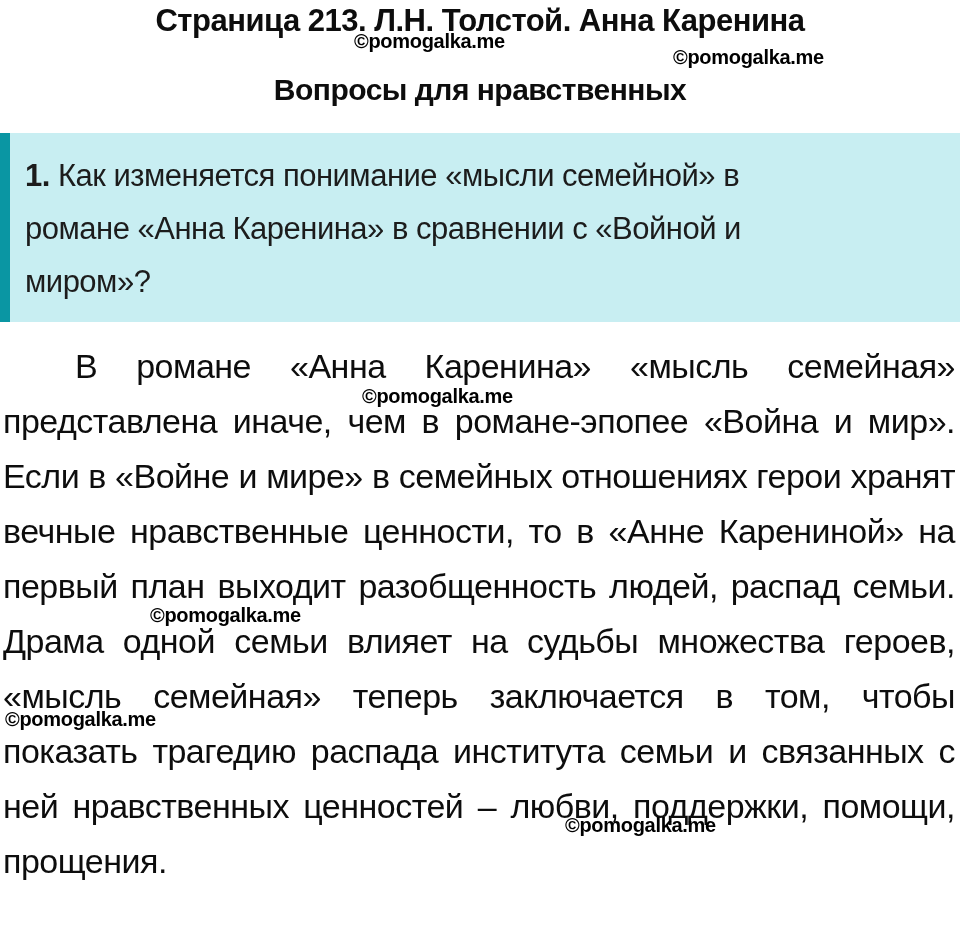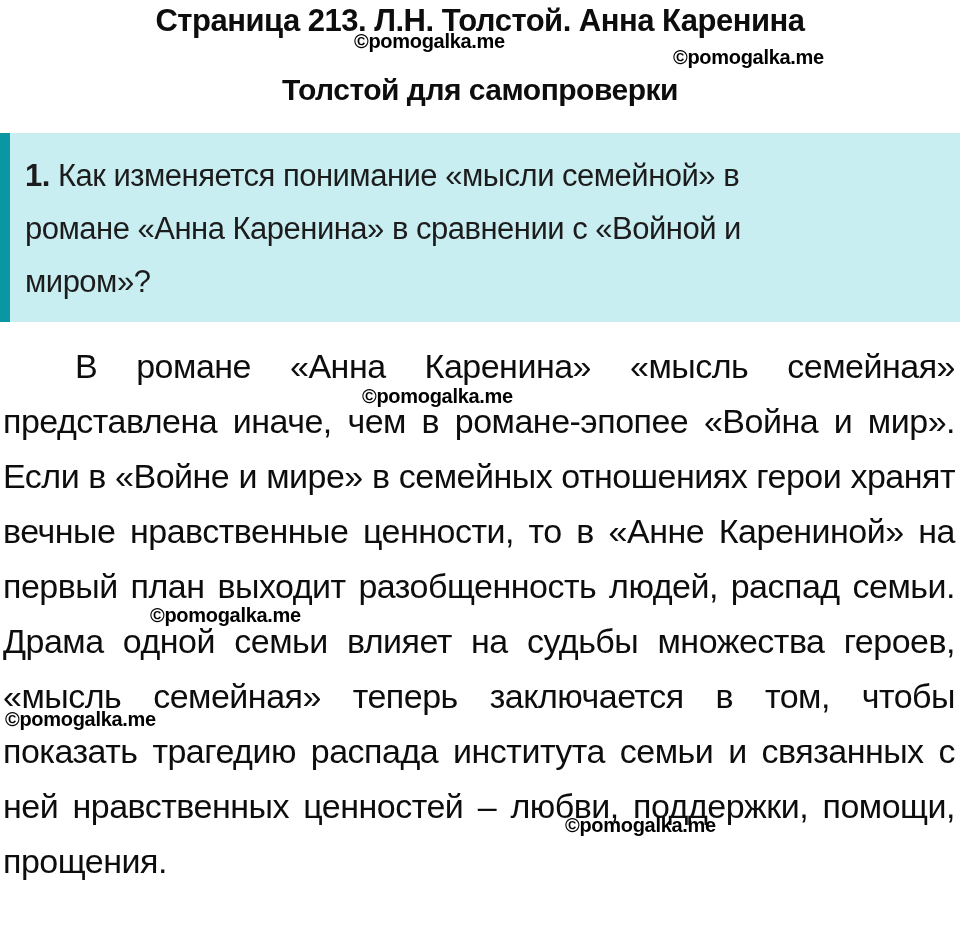--- a/index.html
+++ b/index.html
@@ -79,21 +79,21 @@
 </head>
 <body>
 
 <div class="page">
 
   <h1 class="page-title">Страница 213. Л.Н. Толстой. Анна Каренина</h1>
 
   <span class="watermark wm1">©pomogalka.me</span>
   <span class="watermark wm2">©pomogalka.me</span>
 
-  <h2 class="page-subtitle">Толстой для самопроверки</h2>
+  <h2 class="page-subtitle">Вопросы для нравственных</h2>
 
   <div class="question-block">
     <p class="question-text"><span class="question-number">1.</span> <span>Как изменяется понимание «мысли семейной» в романе «Анна Каренина» в сравнении с «Войной и миром»?</span></p>
   </div>
 
   <p class="answer-paragraph">В романе «Анна Каренина» «мысль семейная» представлена иначе, чем в романе-эпопее «Война и мир». Если в «Войне и мире» в семейных отношениях герои хранят вечные нравственные ценности, то в «Анне Карениной» на первый план выходит разобщенность людей, распад семьи. Драма одной семьи влияет на судьбы множества героев, «мысль семейная» теперь заключается в том, чтобы показать трагедию распада института семьи и связанных с ней нравственных ценностей – любви, поддержки, помощи, прощения.</p>
 
   <span class="watermark wm3">©pomogalka.me</span>
   <span class="watermark wm4">©pomogalka.me</span>
   <span class="watermark wm5">©pomogalka.me</span>

